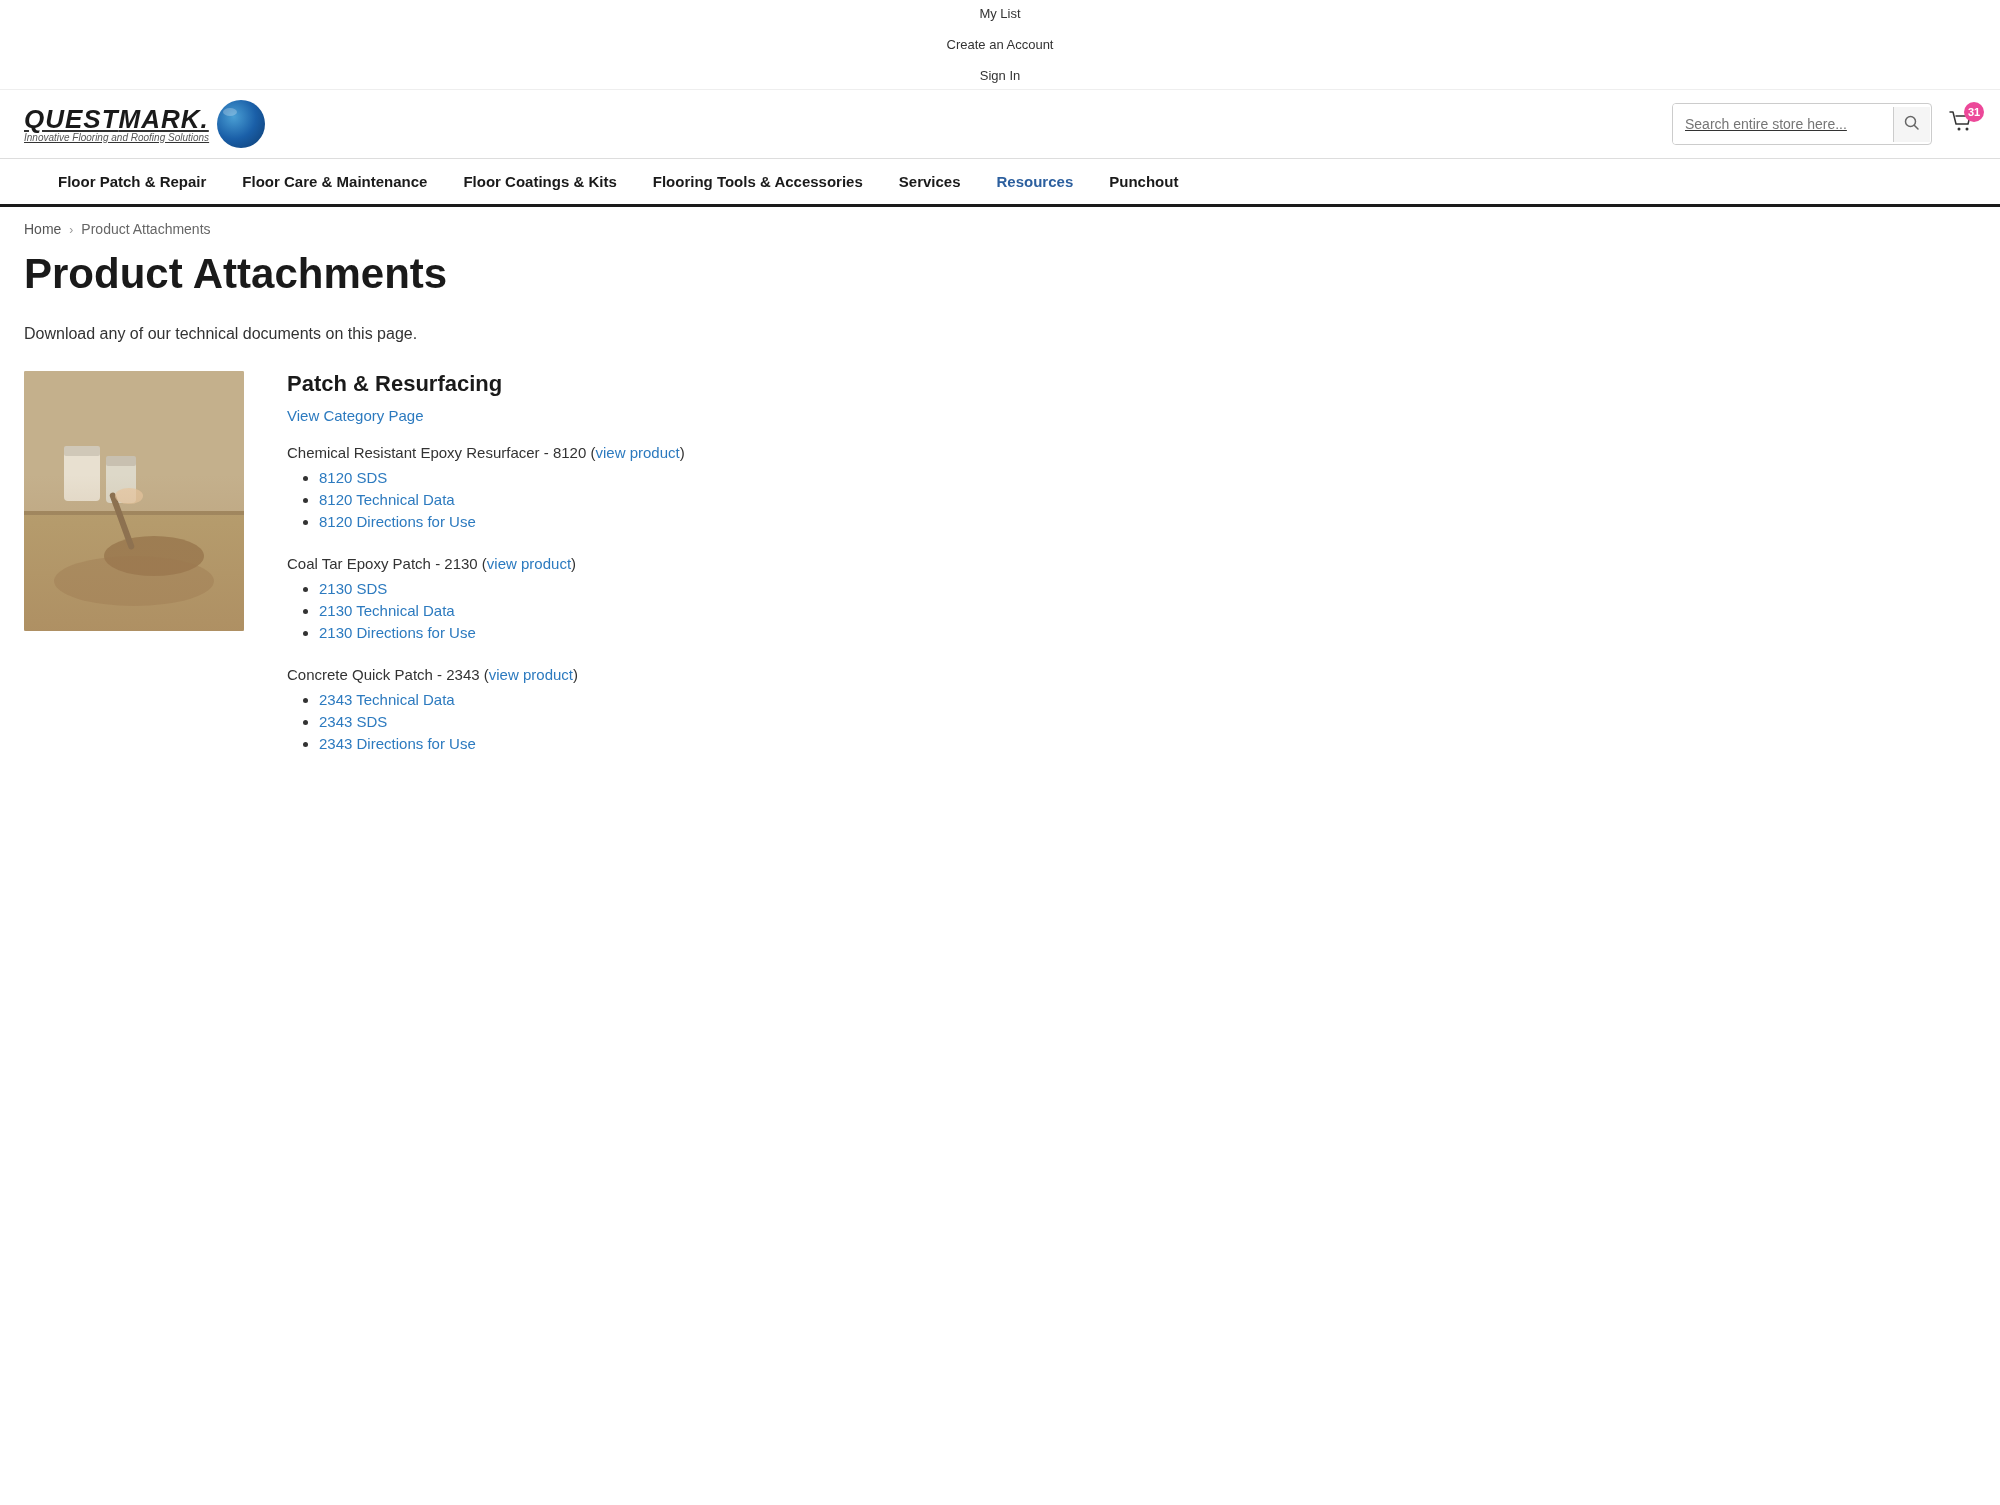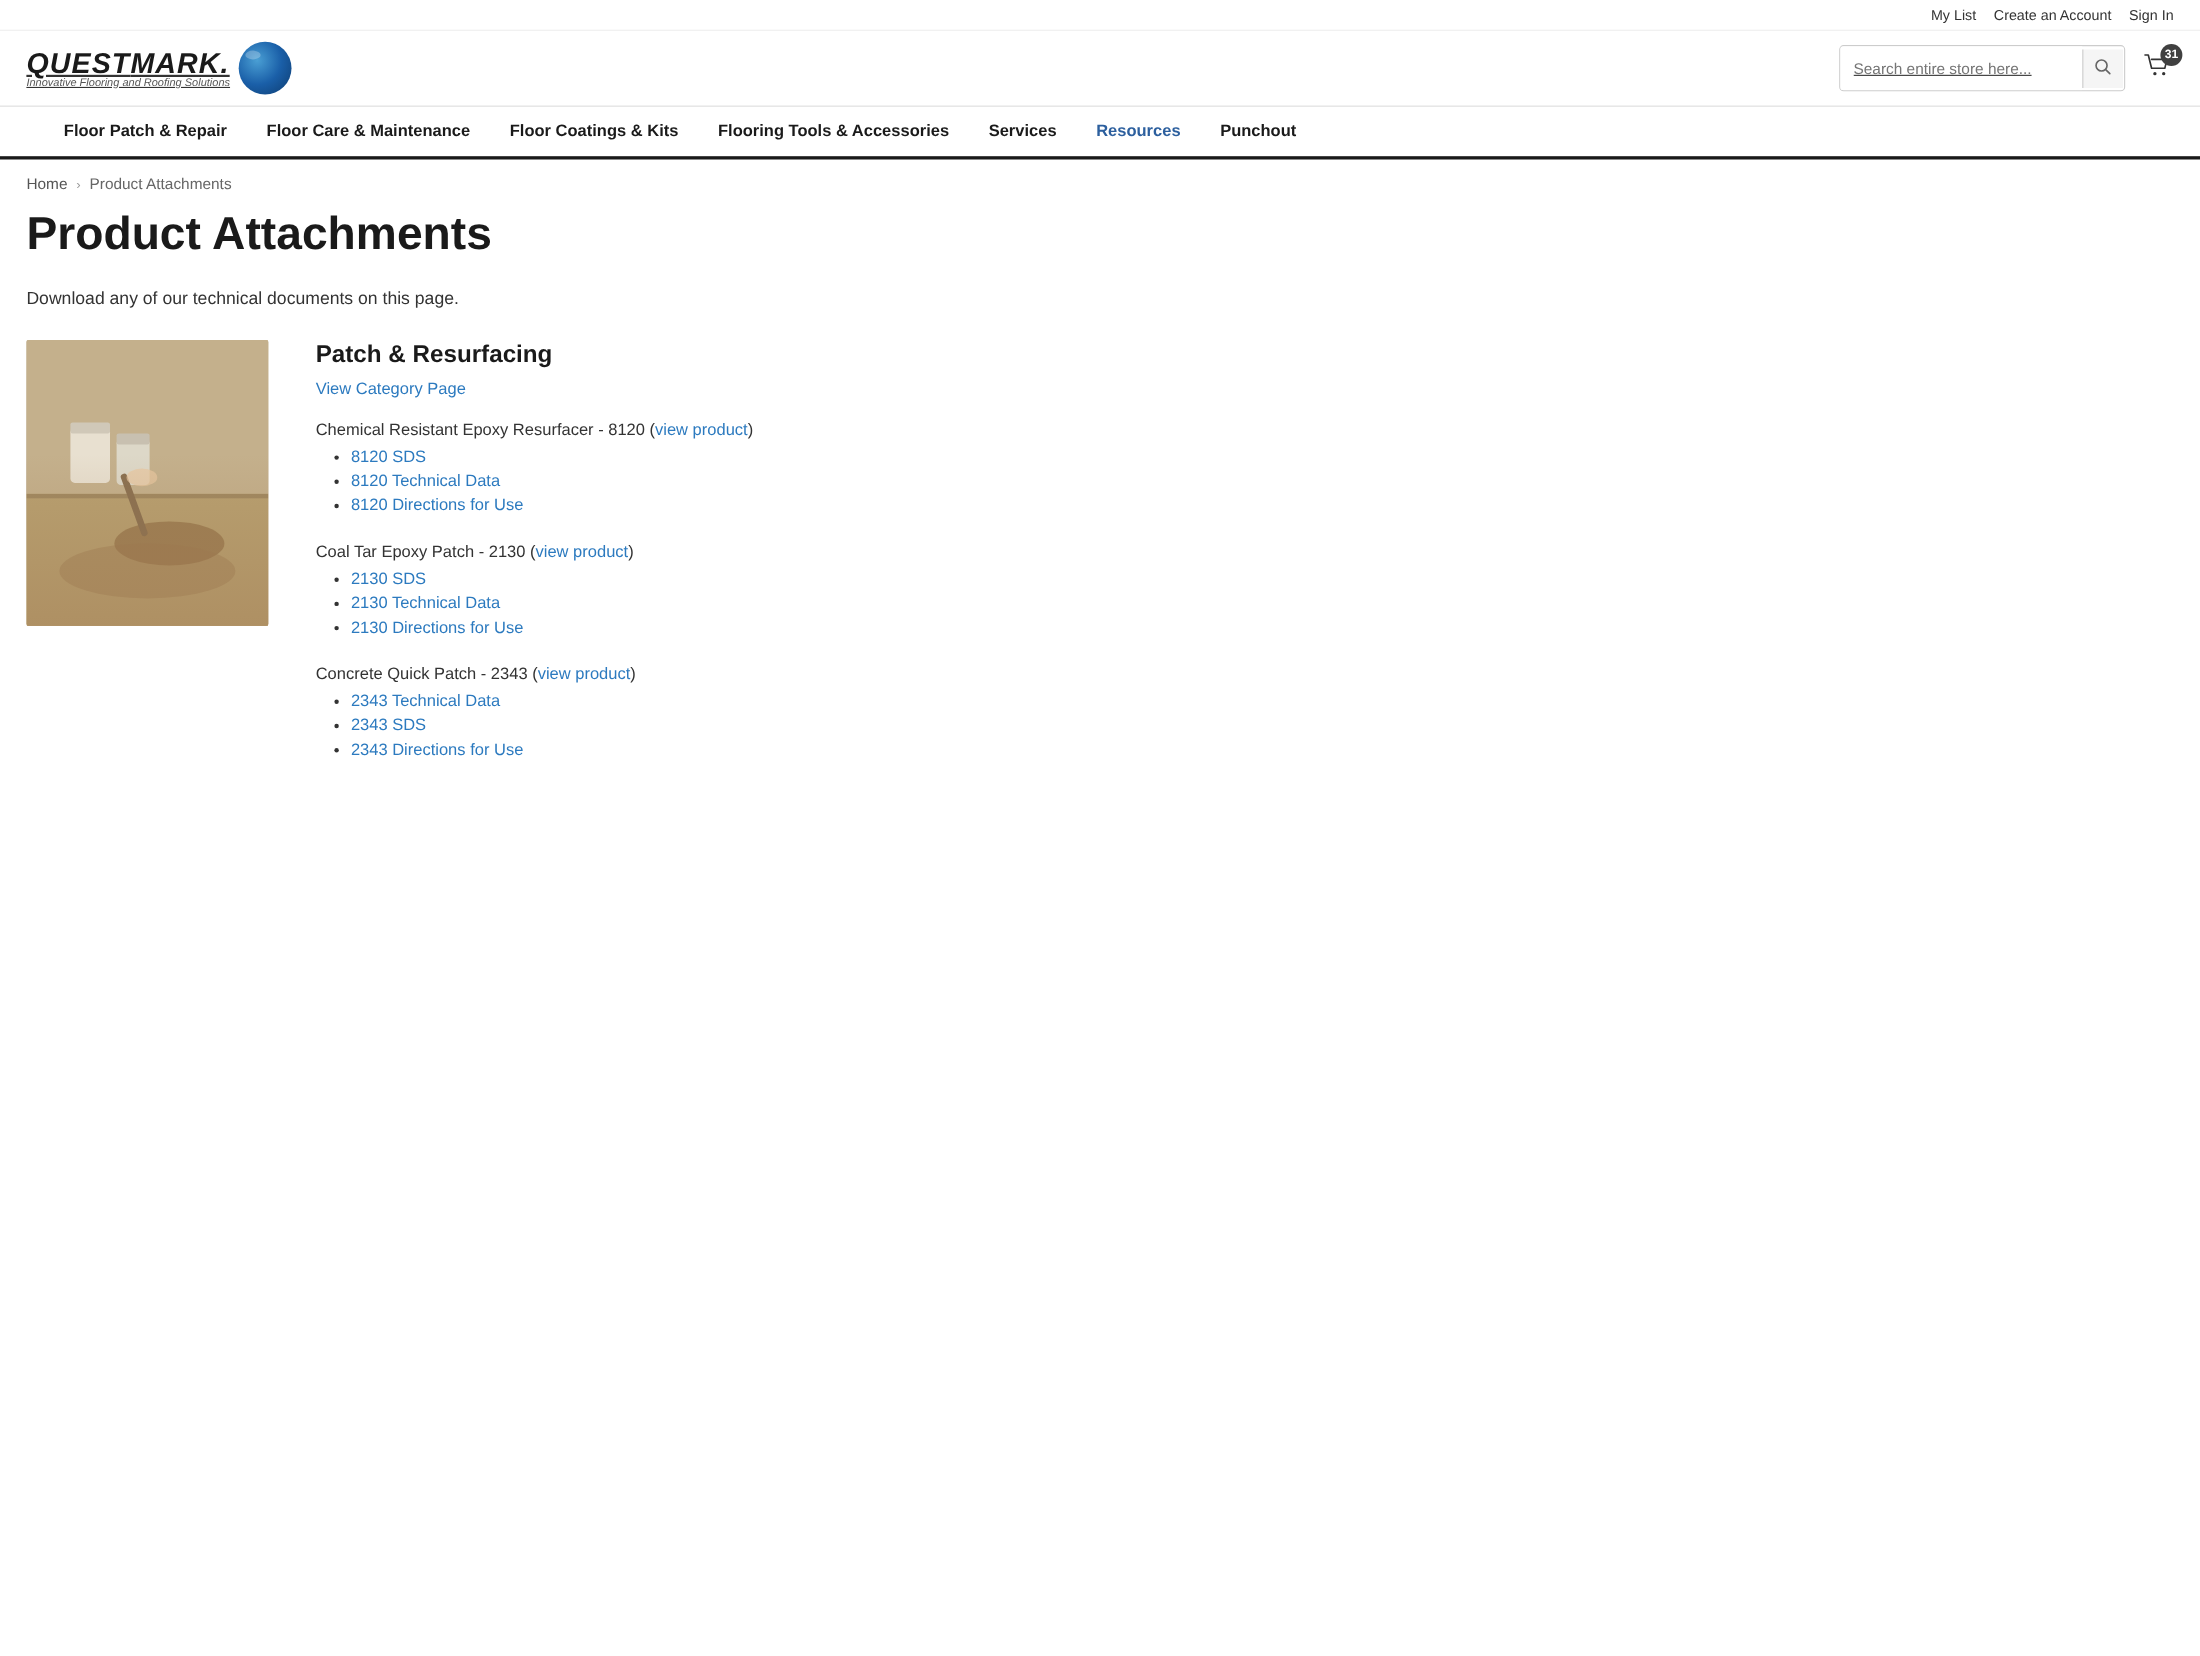--- a/index.html
+++ b/index.html
@@ -8,20 +8,21 @@
     
     .utility-bar {
       display: flex;
       justify-content: flex-end;
       align-items: center;
       padding: 6px 24px;
       font-size: 13px;
       color: #333;
       gap: 16px;
       border-bottom: 1px solid #eee;
+      flex-direction: column;
     }
     .utility-bar a {
       color: #333;
       text-decoration: none;
     }
 
     
     .header {
       display: flex;
       align-items: center;
@@ -107,21 +108,21 @@
       gap: 6px;
       cursor: pointer;
     }
     .cart-icon-wrap {
       position: relative;
     }
     .cart-badge {
       position: absolute;
       top: -6px;
       right: -8px;
-      background: #404040;
+      background: #ec4899;
       color: white;
       border-radius: 50%;
       width: 20px;
       height: 20px;
       font-size: 11px;
       font-weight: bold;
       display: flex;
       align-items: center;
       justify-content: center;
     }

